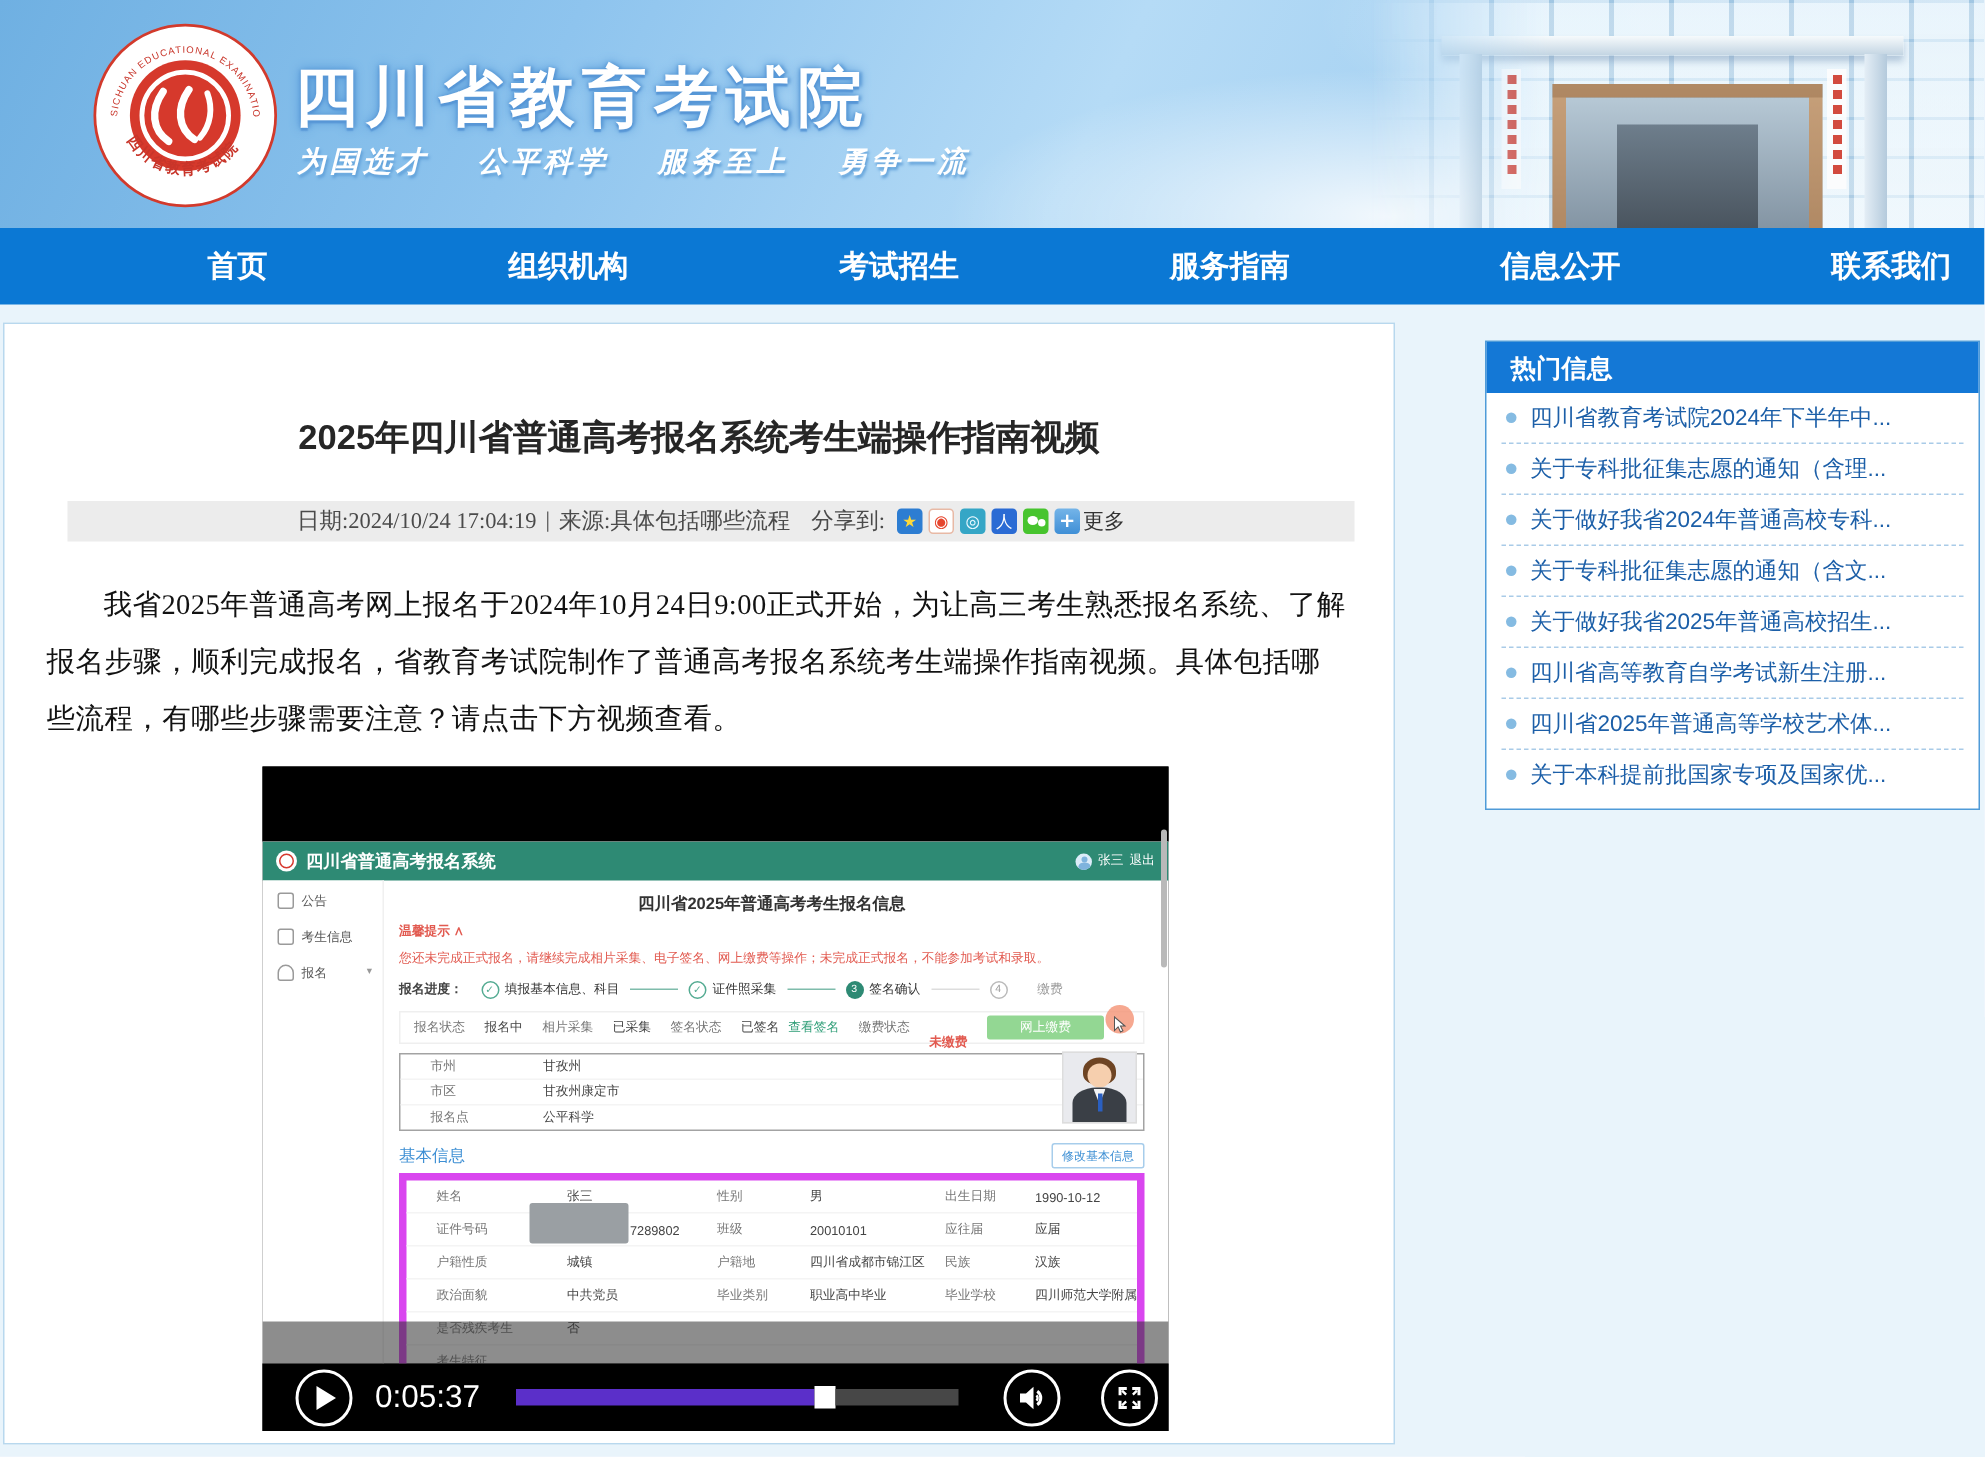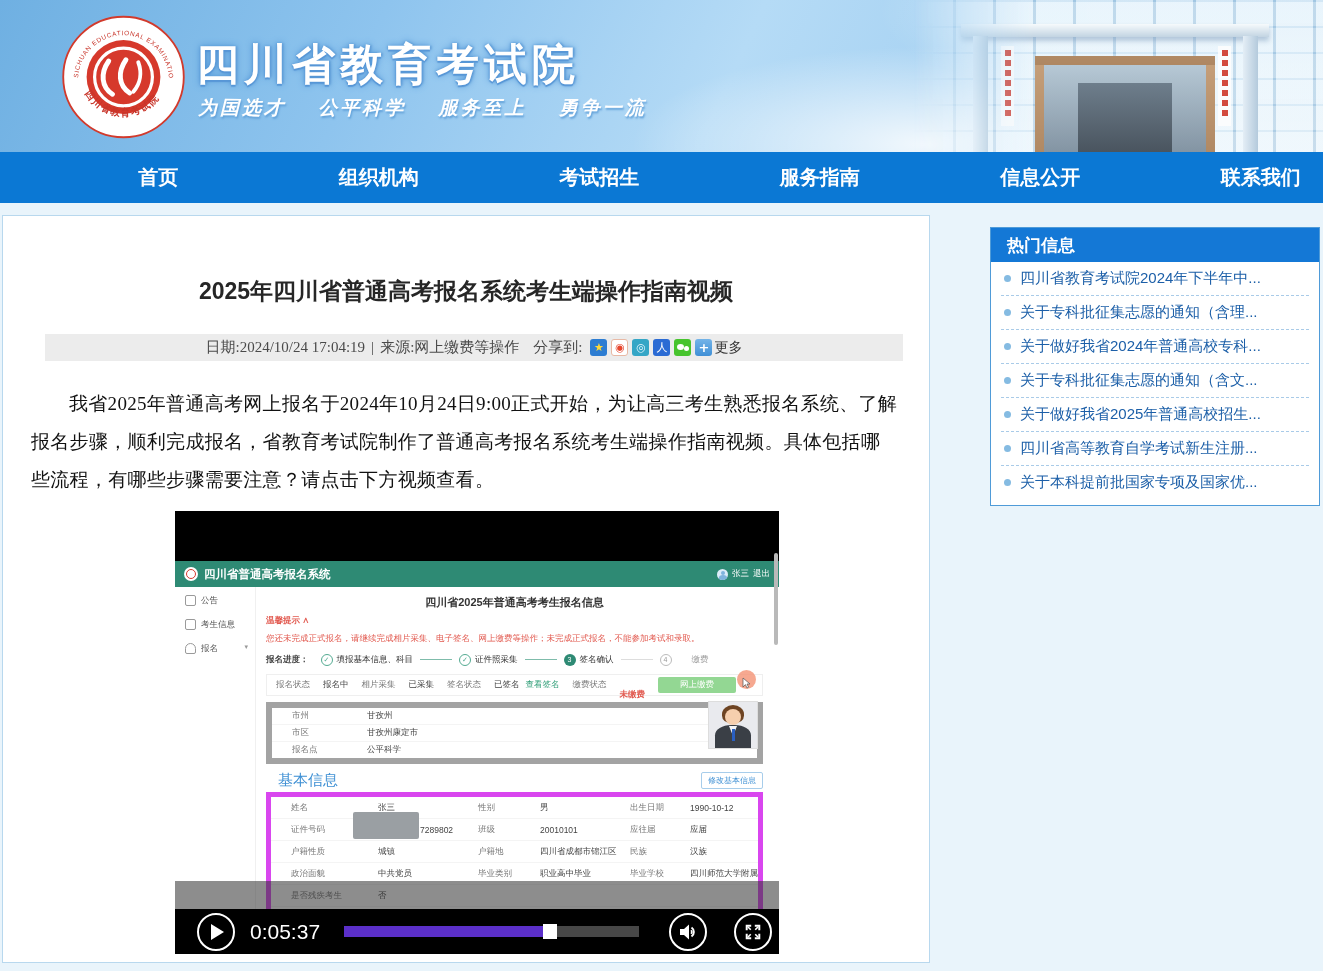--- a/index.html
+++ b/index.html
@@ -96,33 +96,33 @@
   .step-line{width:32px;height:1.5px;background:#7fbcab;margin:0 7px;}
   .step-line.gray{background:#ddd;}
   .sys-status{margin-top:8px;height:22px;border:1px solid #efefef;display:flex;align-items:center;font-size:8.5px;
     color:#444;padding:0 9px;gap:13px;position:relative;box-sizing:border-box;}
   .st-l{color:#777;}
   .st-link{color:#2f9e77;margin-left:-7px;cursor:default;}
   .st-red{color:#e25a50;font-weight:bold;margin-top:20px;}
   .pay-btn{background:#93d793;color:#fff;border-radius:2px;padding:2px 22px;font-size:8.5px;position:relative;}
   .cursor-hl{position:absolute;right:6px;top:-5px;width:19px;height:19px;border-radius:50%;background:rgba(244,146,116,.8);z-index:3;}
   .cursor-hl svg{position:absolute;left:5px;top:7px;}
-  .sys-loc{margin-top:6px;border:6px solid #a3a3a3;}
+  .sys-loc{margin-top:6px;border:1px solid #a3a3a3;}
   .loc-row{display:flex;height:16px;align-items:center;border-bottom:1px solid #f4f4f4;font-size:8.5px;}
   .loc-row:last-child{border-bottom:none;}
   .loc-l{width:95px;padding-left:20px;color:#777;box-sizing:border-box;}
   .loc-v{color:#444;}
   .photo{position:absolute;left:533px;top:140px;width:48px;height:46px;background:#e9eaee;overflow:hidden;border:1px solid #ddd;}
   .photo .hair{position:absolute;left:13px;top:3px;width:22px;height:18px;border-radius:50% 50% 40% 40%;background:#6e4423;}
   .photo .face{position:absolute;left:16px;top:7px;width:16px;height:16px;border-radius:50%;background:#f6cfae;}
   .photo .body{position:absolute;left:6px;top:23px;width:36px;height:23px;border-radius:45% 45% 0 0;background:#3a3f46;}
   .photo .shirt{position:absolute;left:20px;top:24px;width:8px;height:10px;background:#f3f4f6;clip-path:polygon(0 0,100% 0,50% 100%);}
   .photo .tie{position:absolute;left:22.5px;top:27px;width:3px;height:12px;background:#2a5fc0;}
   .bi-row{margin-top:9px;display:flex;align-items:center;justify-content:space-between;height:14px;}
-  .bi-title{font-size:15px;color:#3d8fd4;margin-left:12px;}
+  .bi-title{font-size:11px;color:#3d8fd4;}
   .bi-btn{font-size:8px;color:#3d8fd4;border:1px solid #a7cdeb;border-radius:2px;padding:2px 6px;background:#fff;}
   .sys-table{margin-top:5px;border:5px solid #d946ef;position:relative;}
   .t-row{display:grid;grid-template-columns:95px 100px 62px 90px 60px 1fr;height:21px;align-items:center;
     border-bottom:1px solid #f4f4f4;font-size:8.5px;}
   .t-row.full{grid-template-columns:95px 1fr;}
   .t-row>span{padding-left:12px;overflow:hidden;white-space:nowrap;}
   .t-row>span:first-child{padding-left:20px;}
   .t-l{color:#777;}
   .t-v{color:#444;}
   .id-offset{padding-left:54px !important;}
@@ -187,21 +187,21 @@
     <div class="nav-item">服务指南</div>
     <div class="nav-item">信息公开</div>
     <div class="nav-item">联系我们</div>
   </div>
 
   <div class="content-box">
     <div class="art-title">2025年四川省普通高考报名系统考生端操作指南视频</div>
     <div class="meta-bar">
       <span>日期:2024/10/24 17:04:19</span>
       <span class="meta-sep">|</span>
-      <span>来源:网上缴费等操作</span>
+      <span>来源:具体包括哪些流程</span>
       <span class="meta-share-label">分享到:</span>
       <span class="share-ico si-qzone">★</span>
       <span class="share-ico si-weibo">◉</span>
       <span class="share-ico si-tqq">◎</span>
       <span class="share-ico si-renren">人</span>
       <span class="share-ico si-wechat">
           <b></b>
           <i></i>
         </span>
       <span class="share-ico si-plus">+</span>
@@ -402,17 +402,21 @@
     <div class="hot-item">
       <span class="hot-dot"></span>
       <span>关于做好我省2025年普通高校招生...</span>
     </div>
     <div class="hot-item">
       <span class="hot-dot"></span>
       <span>四川省高等教育自学考试新生注册...</span>
     </div>
     <div class="hot-item">
       <span class="hot-dot"></span>
+      <span>四川省2025年普通高等学校艺术体...</span>
+    </div>
+    <div class="hot-item">
+      <span class="hot-dot"></span>
       <span>关于本科提前批国家专项及国家优...</span>
     </div>
   </div>
 
 </div>
 
 </body></html>

